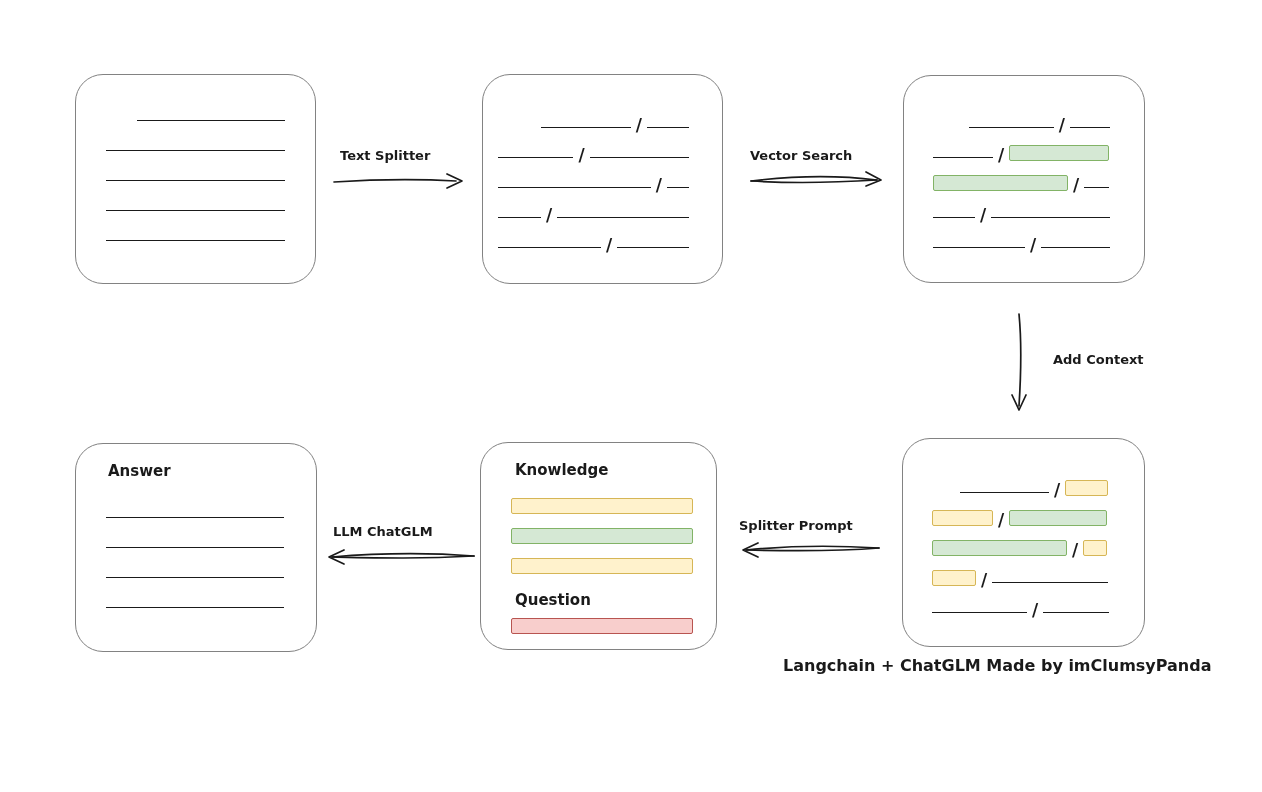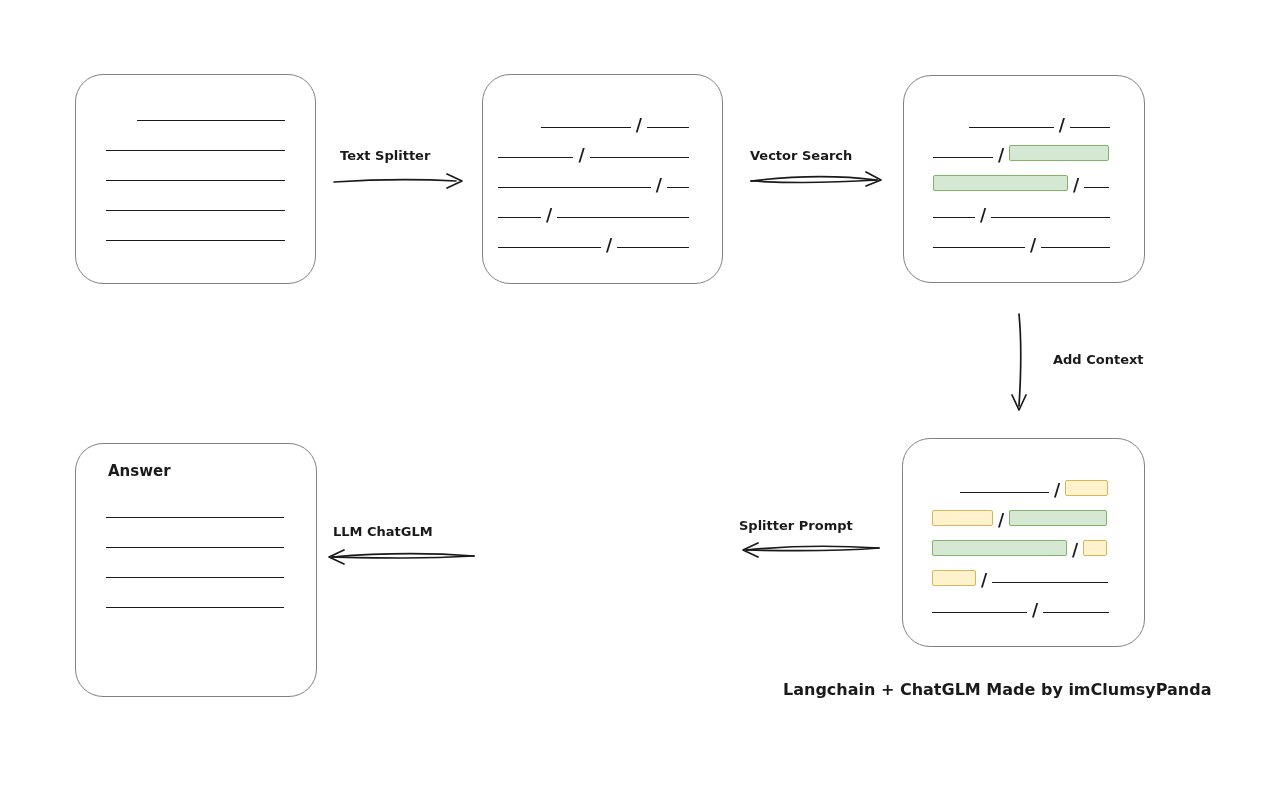--- a/index.html
+++ b/index.html
@@ -62,21 +62,21 @@
   .arrow-label {
     position: absolute;
     font-size: 13px;
     font-weight: 600;
     white-space: nowrap;
     color: var(--ink, #1a1a1a);
   }
   .credit {
     position: absolute;
     left: 783px;
-    top: 680px;
+    top: 656px;
     font-size: 16px;
     font-weight: 600;
     white-space: nowrap;
     color: var(--ink, #1a1a1a);
   }
   #arrow-layer {
     position: absolute;
     left: 0; top: 0;
     pointer-events: none;
   }
@@ -92,21 +92,21 @@
   #retrieved-box .rows { padding: 22px 34px 0 29px; }
 
   #context-box       { left: 902px; top: 438px; width: 243px; height: 209px; }
   #context-box .rows { padding: 24px 34px 0 29px; }
 
   #prompt-box { left: 480px; top: 442px; width: 237px; height: 208px; padding: 16px 0 0 30px; }
   #prompt-box .box-label { margin-left: 4px; }
   #prompt-box .q-label { margin-top: 18px; }
   #prompt-box .row-q { height: 20px; }
 
-  #answer-box { left: 75px; top: 443px; width: 242px; height: 254px; padding: 16px 0 0 30px; }
+  #answer-box { left: 75px; top: 443px; width: 242px; height: 209px; padding: 16px 0 0 30px; }
   #answer-box .box-label { margin-left: 2px; }
   #answer-box .rows { margin-top: 6px; }
 </style>
 </head>
 <body>
 
 <div id="canvas">
 
   <div class="box" id="doc-box">
     <div class="rows">
@@ -211,20 +211,40 @@
           <span class="seg-line" style="width: 116px;"></span>
         </div>
         <div class="row">
           <span class="seg-line" style="width: 95px;"></span>
           <span class="seg-slash">/</span>
           <span class="seg-line" style="width: 66px;"></span>
         </div>
       </div>
   </div>
 
+  <div class="box" id="prompt-box">
+    <div class="box-label">Knowledge</div>
+    <div class="rows">
+        <div class="row">
+          <span class="seg-rect rect-yellow" style="width: 180px;"></span>
+        </div>
+        <div class="row">
+          <span class="seg-rect rect-green" style="width: 180px;"></span>
+        </div>
+        <div class="row">
+          <span class="seg-rect rect-yellow" style="width: 180px;"></span>
+        </div>
+      </div>
+    <div class="box-label q-label">Question</div>
+    <div class="rows">
+        <div class="row row-q">
+          <span class="seg-rect rect-red" style="width: 180px;"></span>
+        </div>
+      </div>
+  </div>
 
   <div class="box" id="answer-box">
     <div class="box-label">Answer</div>
     <div class="rows">
         <div class="row">
           <span class="seg-line" style="width: 178px;"></span>
         </div>
         <div class="row">
           <span class="seg-line" style="width: 178px;"></span>
         </div>

